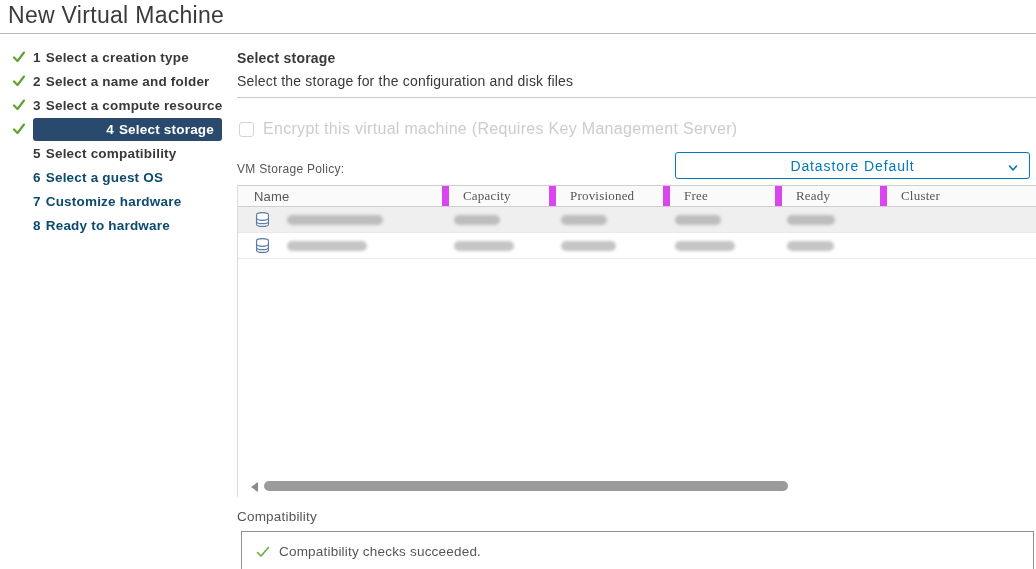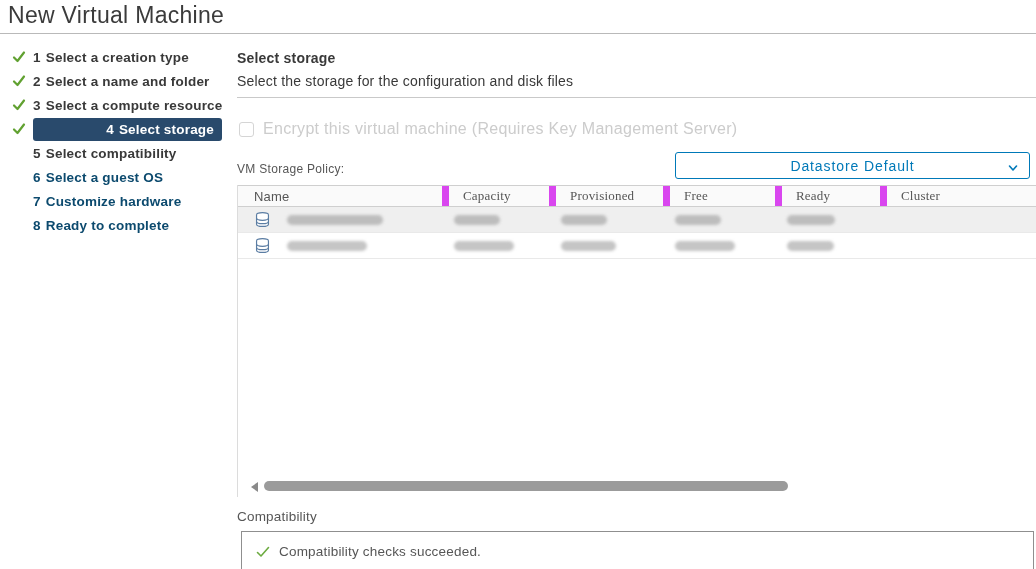--- a/index.html
+++ b/index.html
@@ -122,21 +122,21 @@
     <div class="step visited">
       <span class="slabel"><span class="snum">5</span><span>Select compatibility</span></span>
     </div>
     <div class="step upcoming">
       <span class="slabel"><span class="snum">6</span><span>Select a guest OS</span></span>
     </div>
     <div class="step upcoming">
       <span class="slabel"><span class="snum">7</span><span>Customize hardware</span></span>
     </div>
     <div class="step upcoming">
-      <span class="slabel"><span class="snum">8</span><span>Ready to complete</span></span>
+      <span class="slabel"><span class="snum">8</span><span>Ready to hardware</span></span>
     </div>
   </nav>
 
   <main class="main">
 
     <div class="heading">Select storage</div>
     <div class="subtitle">Select the storage for the configuration and disk files</div>
     <div class="sub-divider"></div>
 
     <div class="encrypt-row">

